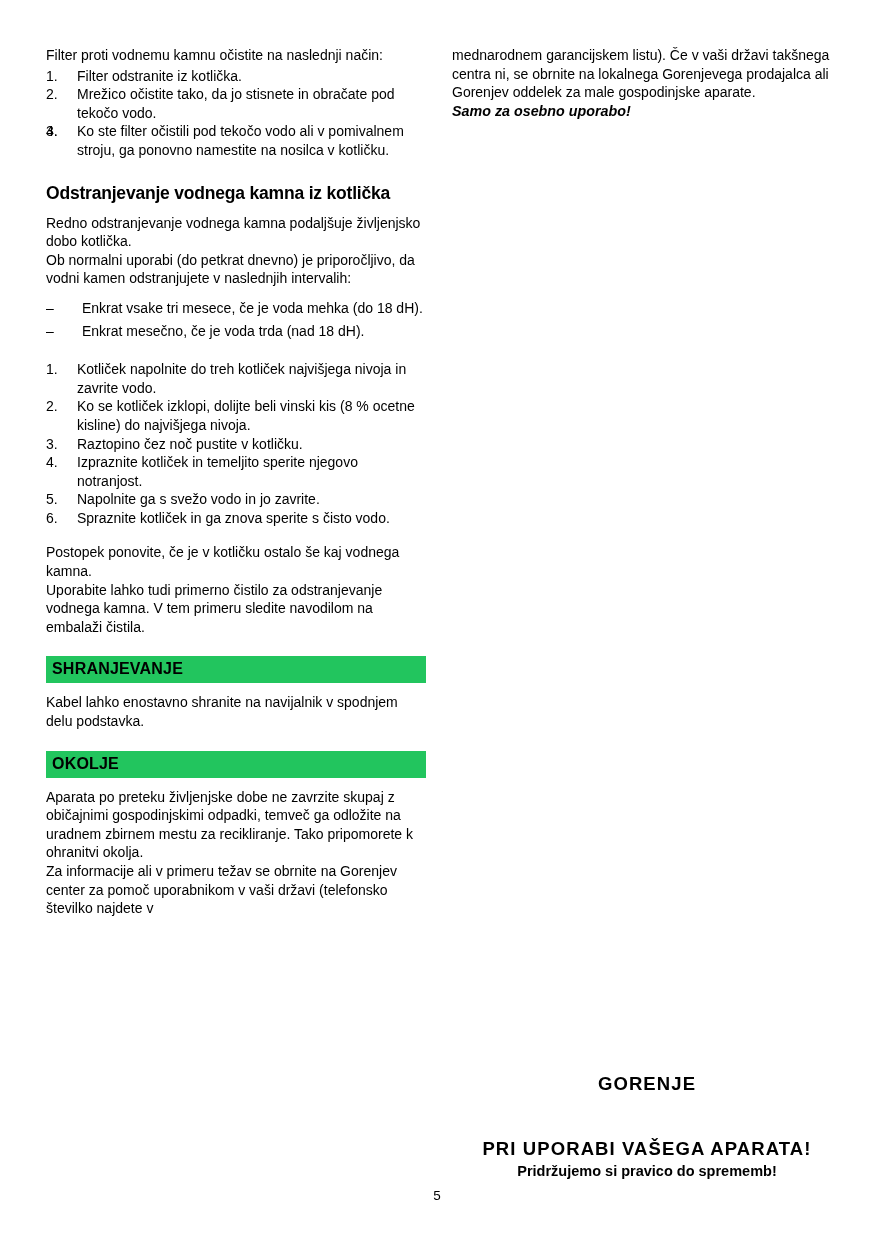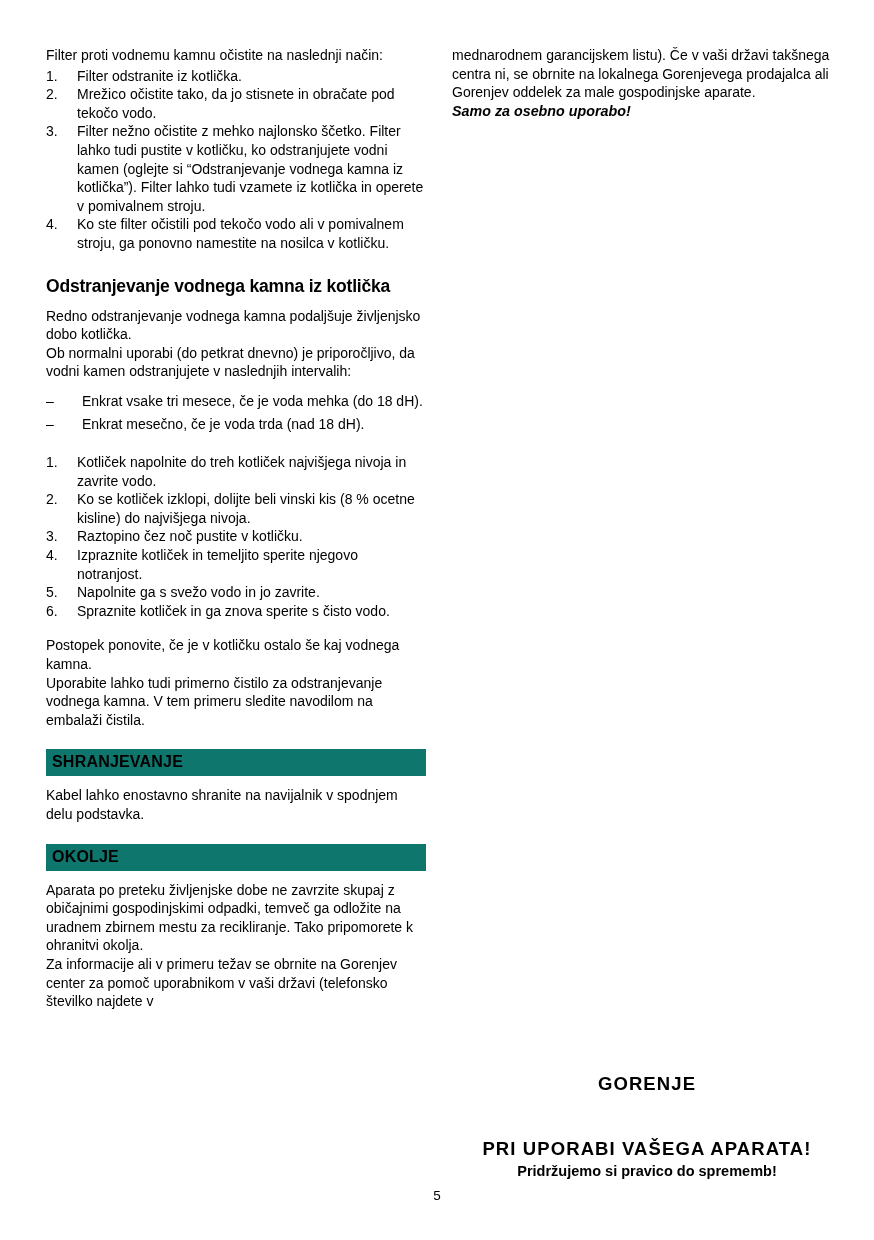--- a/index.html
+++ b/index.html
@@ -66,21 +66,21 @@
 
   h2.section-head {
     font-size: 17.5px;
     font-weight: bold;
     line-height: 22px;
     margin: 22px 0 10px 0;
     letter-spacing: -0.2px;
   }
 
   .bar-head {
-    background: #0f766e;
+    background: #22c55e;
     font-size: 16px;
     font-weight: bold;
     padding: 4px 6px 5px 6px;
     margin: 20px 0 10px 0;
     letter-spacing: 0.2px;
   }
 
   .gap-sm { height: 11px; }
   .gap-md { height: 16px; }
 
@@ -135,21 +135,20 @@
       <li>
         <span class="marker">1.</span>
         <span>Filter odstranite iz kotlička.</span>
       </li>
       <li>
         <span class="marker">2.</span>
         <span>Mrežico očistite tako, da jo stisnete in obračate pod tekočo vodo.</span>
       </li>
       <li>
         <span class="marker">3.</span>
-        <span>Filter nežno očistite z mehko najlonsko ščetko. Filter lahko tudi pustite v kotličku, ko odstranjujete vodni kamen (oglejte si “Odstranjevanje vodnega kamna iz kotlička”). Filter lahko tudi vzamete iz kotlička in operete v pomivalnem stroju.</span>
       </li>
       <li>
         <span class="marker">4.</span>
         <span>Ko ste filter očistili pod tekočo vodo ali v pomivalnem stroju, ga ponovno namestite na nosilca v kotličku.</span>
       </li>
     </ol>
 
     <h2 class="section-head">Odstranjevanje vodnega kamna iz kotlička</h2>
 
     <p>Redno odstranjevanje vodnega kamna podaljšuje življenjsko dobo kotlička.</p>

